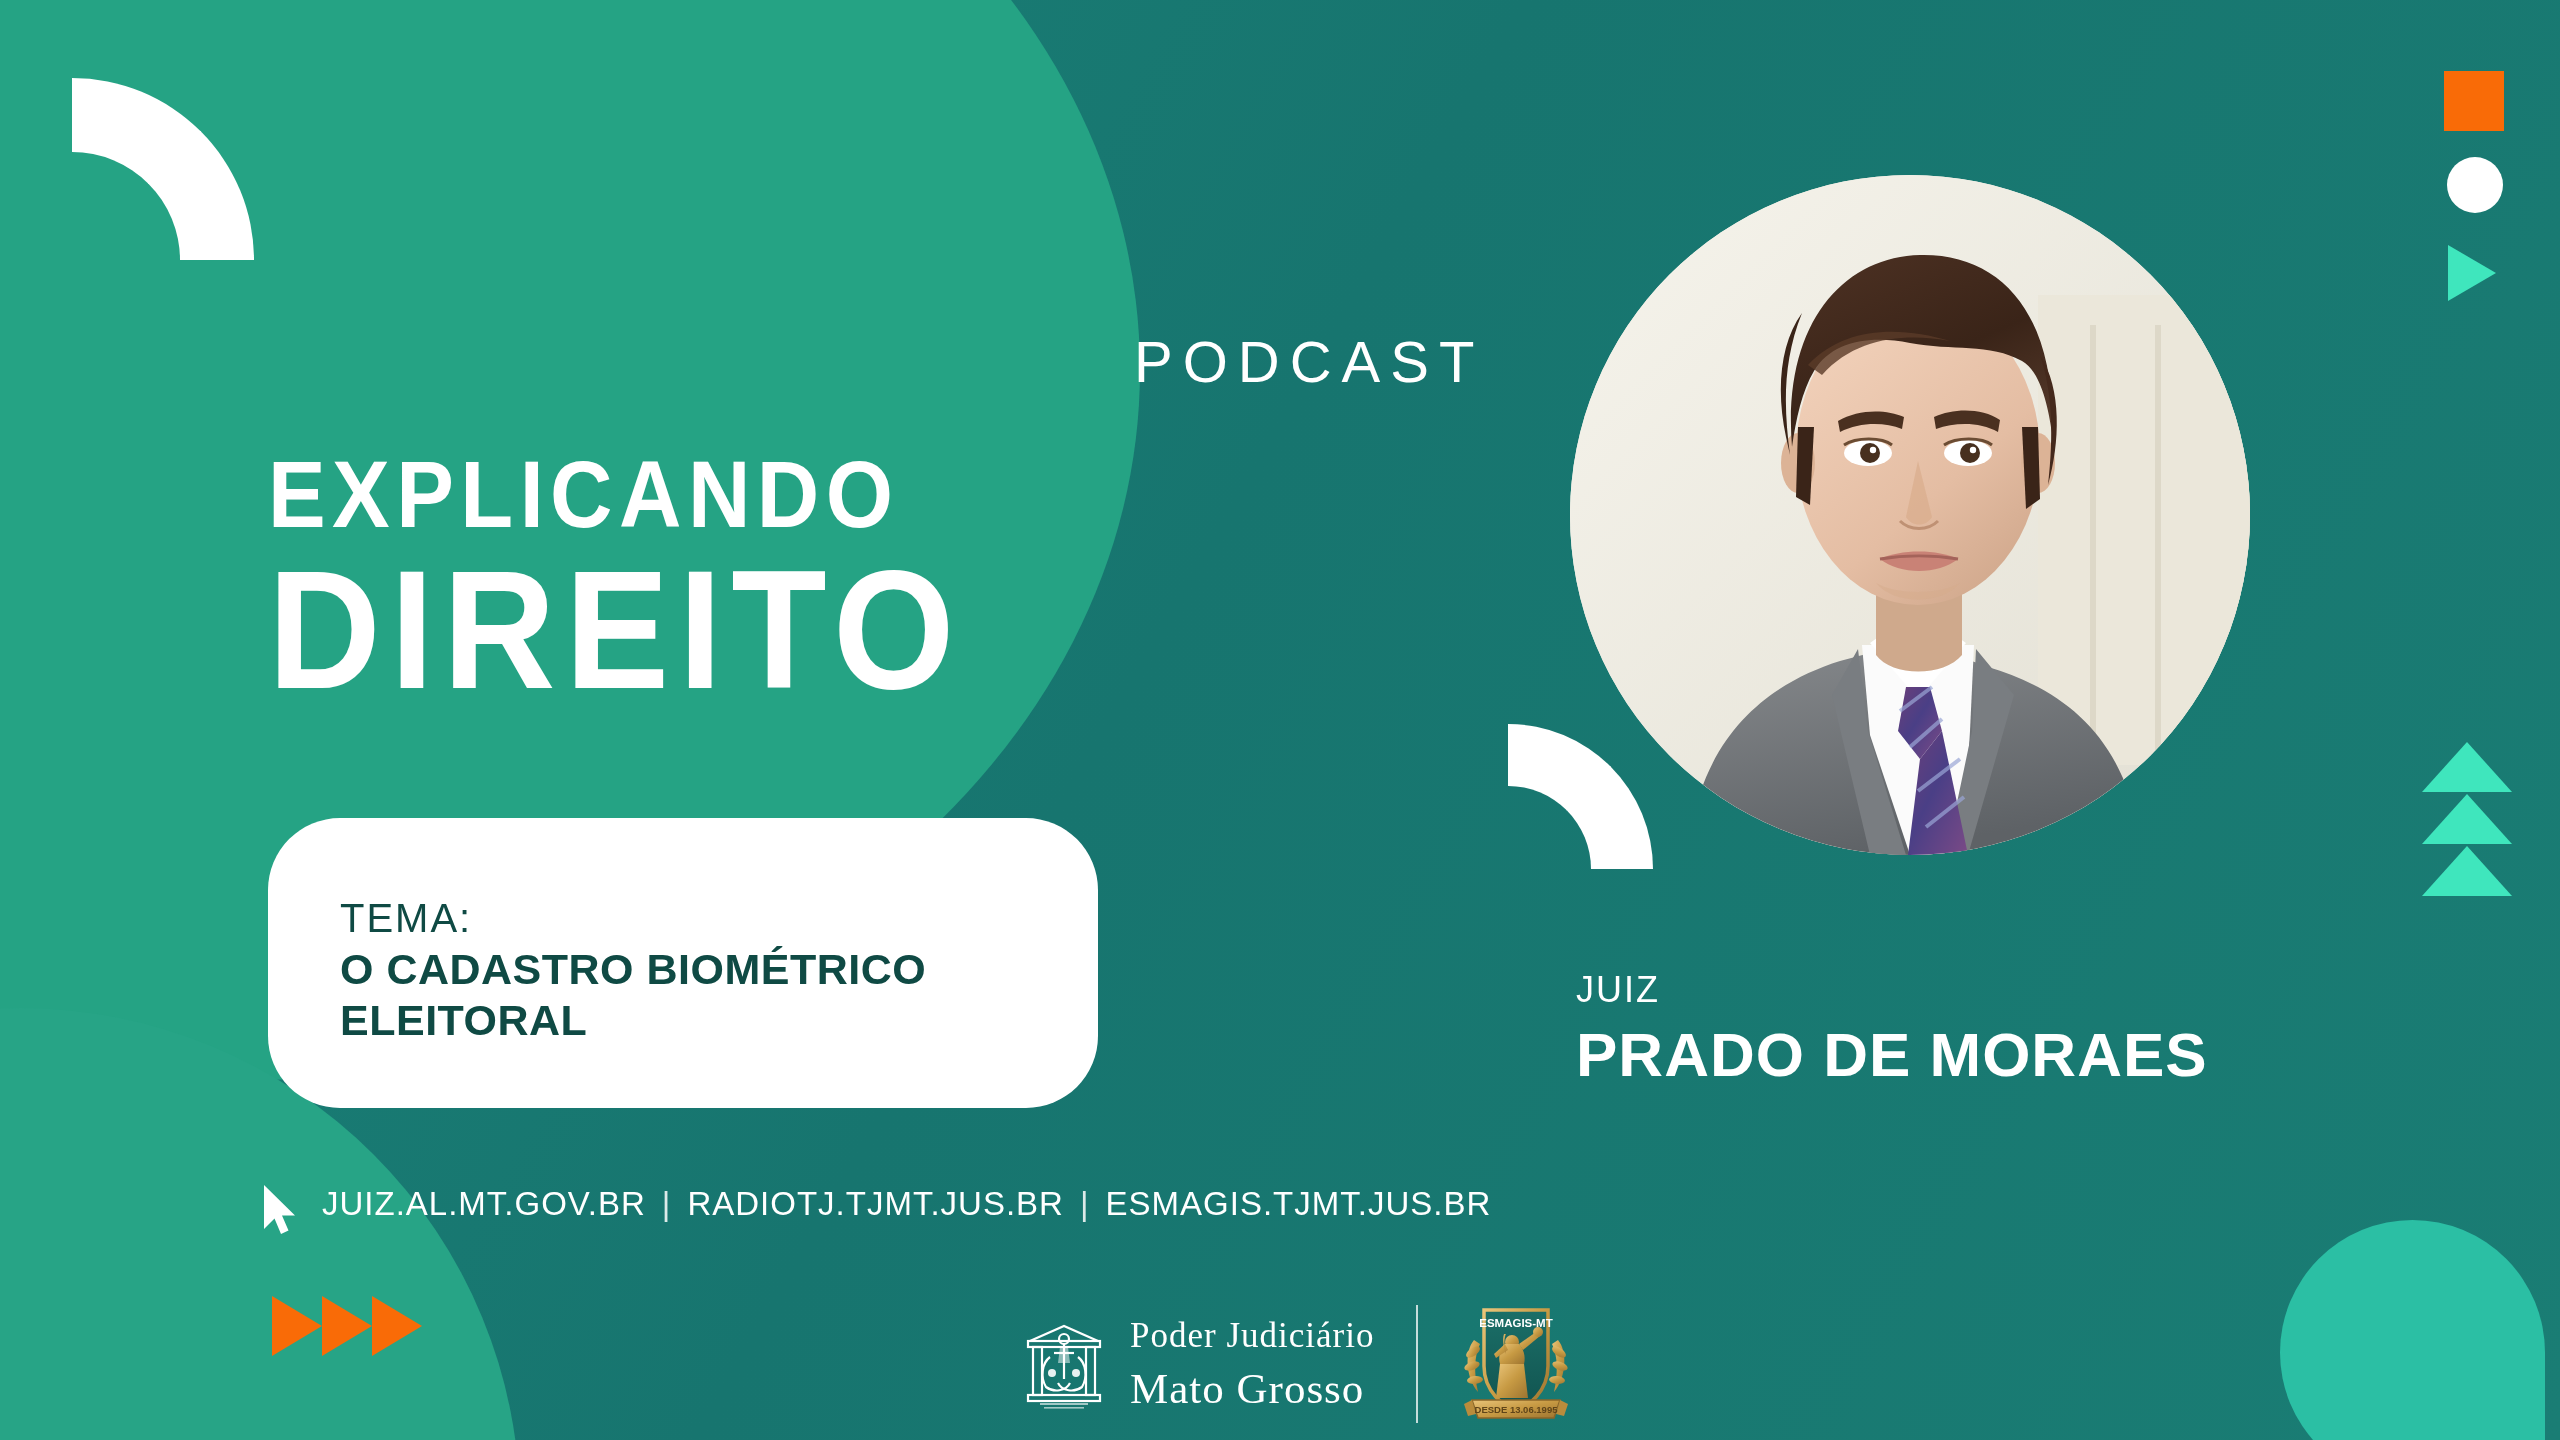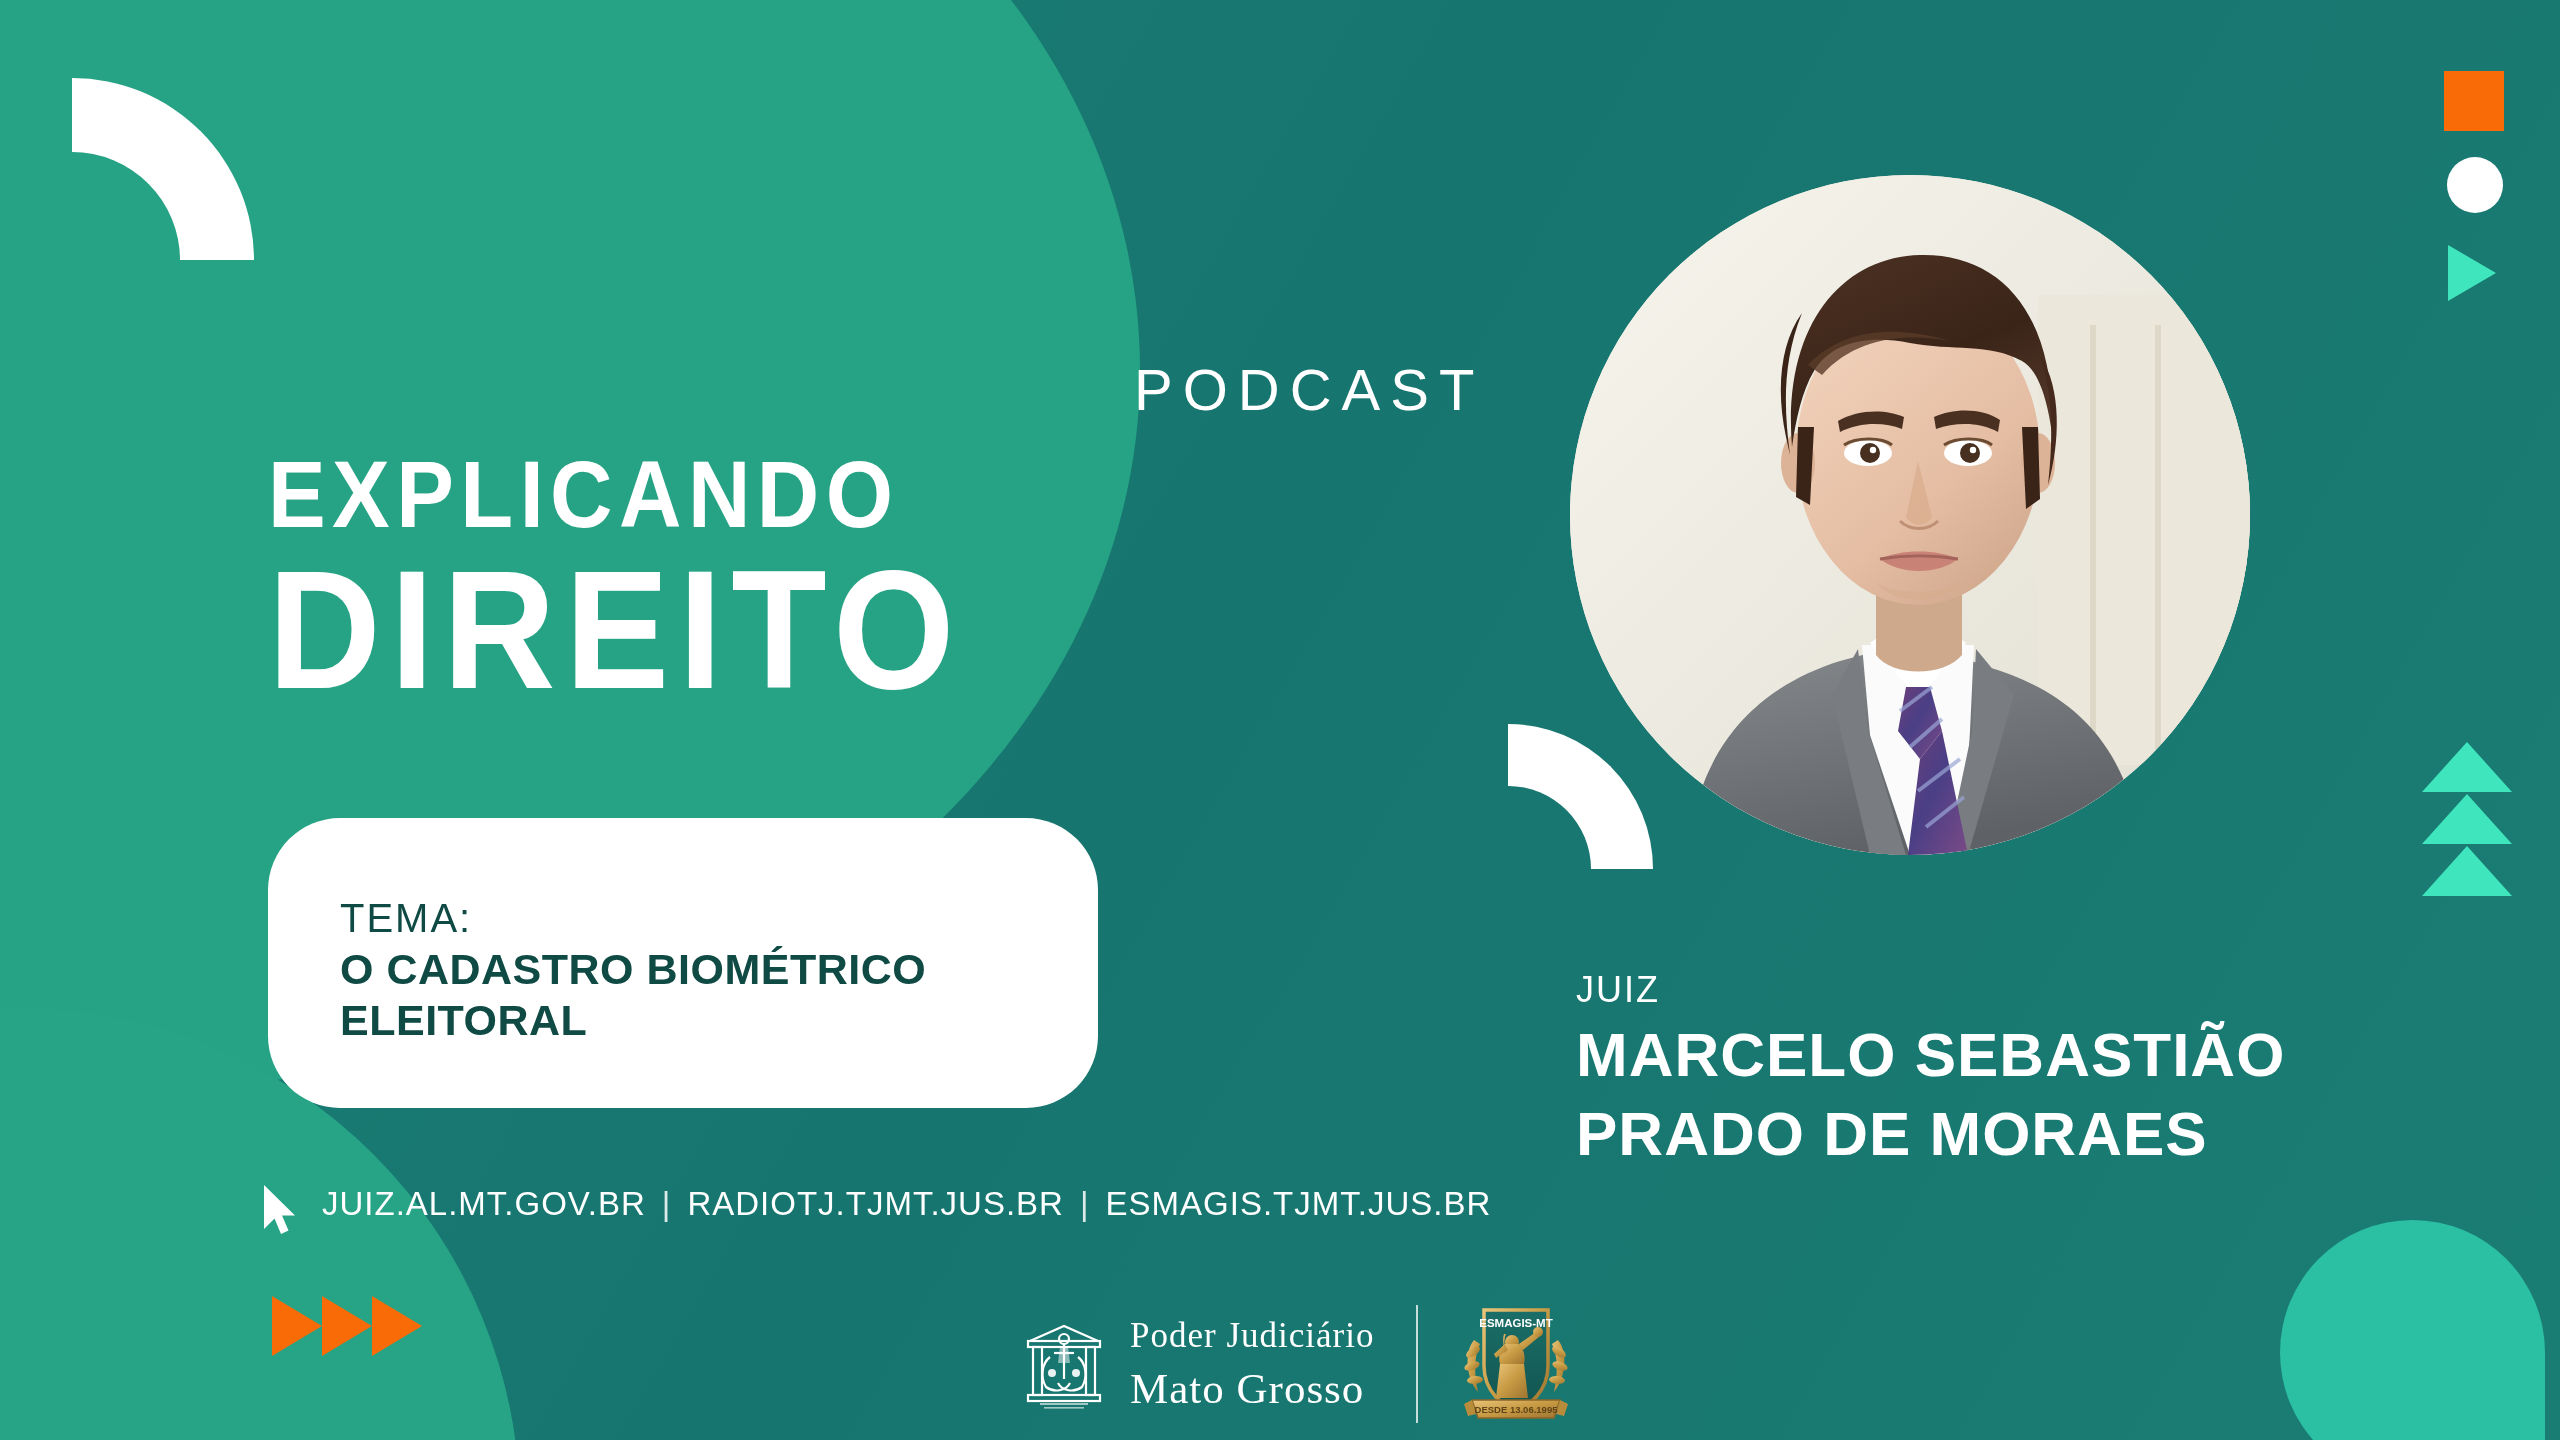--- a/index.html
+++ b/index.html
@@ -157,21 +157,21 @@
   }
   .spotify-reg {
     font-size: 14px;
     vertical-align: super;
     font-weight: 400;
   }
 
   
   .podcast-word {
     position: absolute;
-    left: 1134px; top: 356px;
+    left: 1134px; top: 328px;
     color: #ffffff;
     font-size: 58px;
     font-weight: 300;
     letter-spacing: 10px;
     z-index: 8;
   }
 
   
   .title-block {
     position: absolute;
@@ -442,21 +442,20 @@
   <div class="urls">
     <span>JUIZ.AL.MT.GOV.BR</span>
     <span class="url-sep">|</span>
     <span>RADIOTJ.TJMT.JUS.BR</span>
     <span class="url-sep">|</span>
     <span>ESMAGIS.TJMT.JUS.BR</span>
   </div>
 
   <div class="guest-block">
     <div class="guest-role">JUIZ</div>
-    <div class="guest-name">MARCELO SEBASTIÃO</div>
     <div class="guest-name">PRADO DE MORAES</div>
   </div>
 
   <div class="footer-logos">
     <div class="pj-logo">
       <svg class="pj-crest" viewBox="0 0 88 95">
         <g fill="none" stroke="#ffffff" stroke-width="2.2">
           <path d="M10 24 L44 9 L78 24"></path>
           <rect x="8" y="24" width="72" height="6"></rect>
           <rect x="13" y="30" width="9" height="48"></rect>

